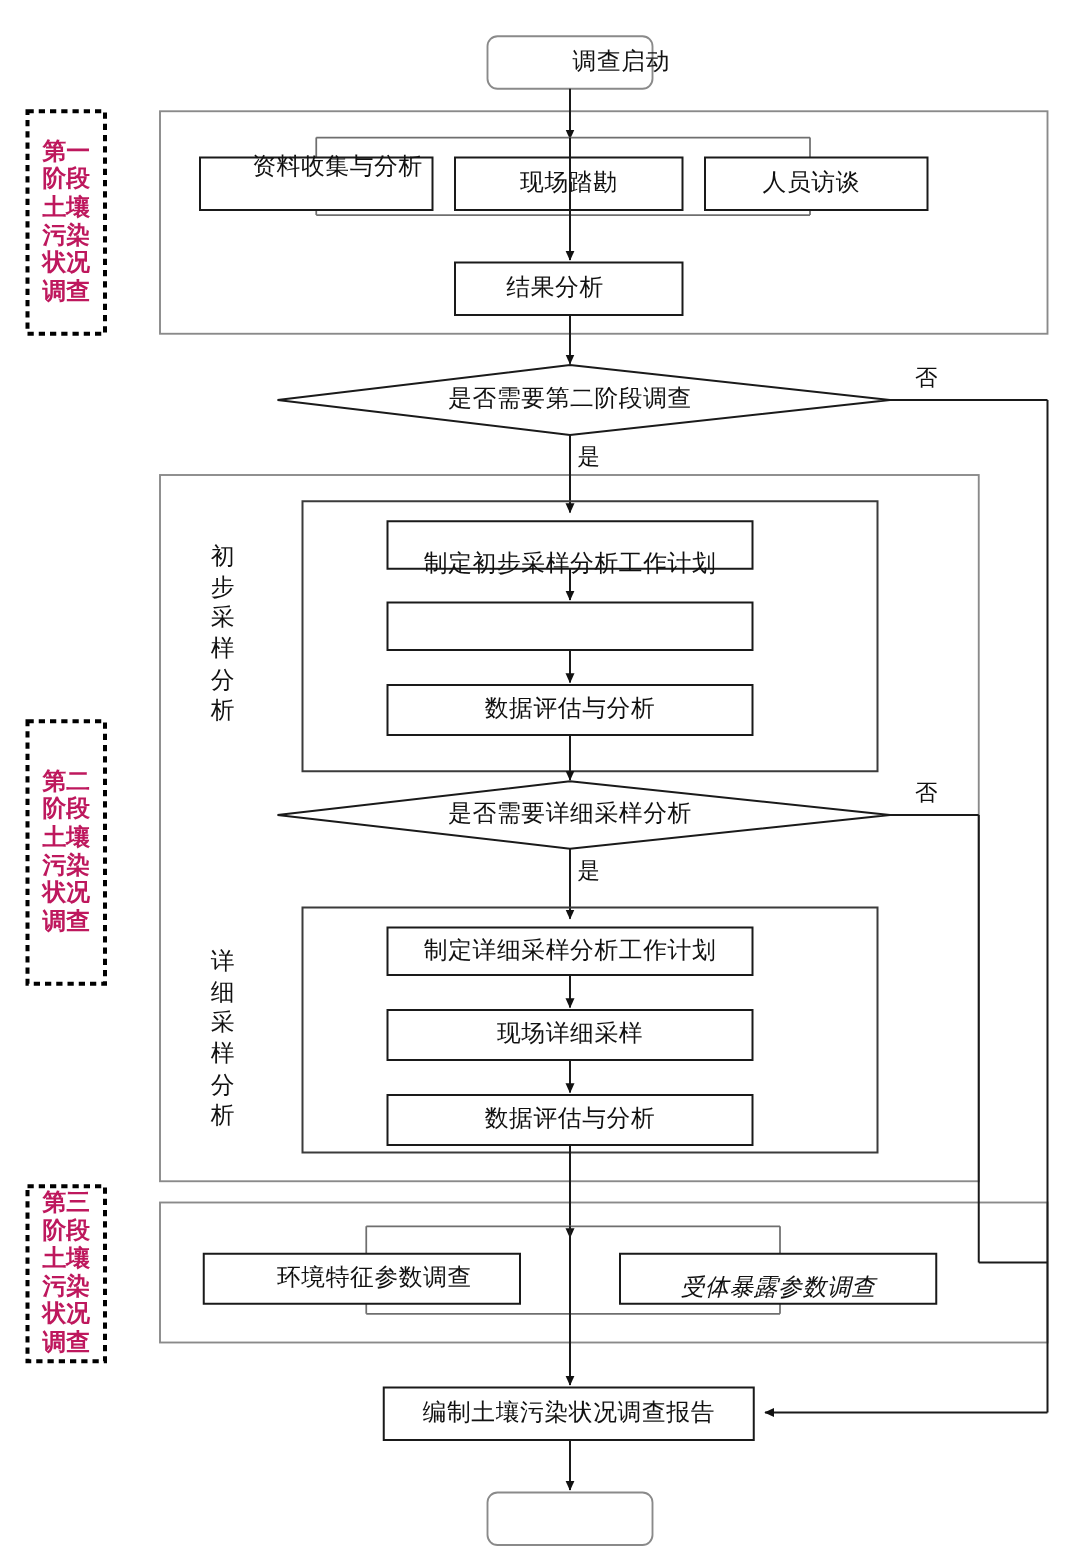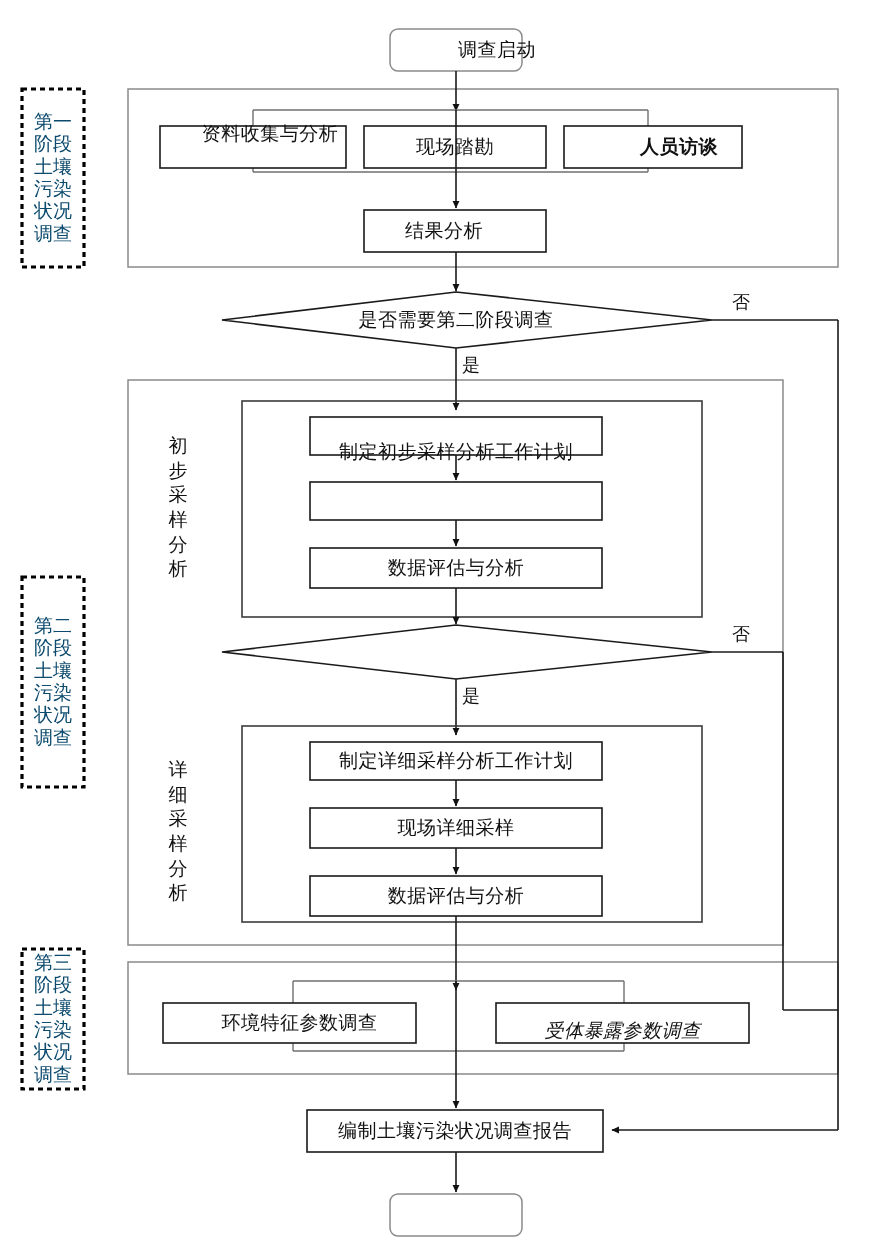--- a/index.html
+++ b/index.html
@@ -72,23 +72,23 @@
     line-height: 1.30;
     letter-spacing: 0;
   }
   
   .stage-tag {
     position: absolute;
     display: flex;
     flex-direction: column;
     align-items: center;
     justify-content: center;
-    color: #0c4a6e;
-    font-family: "Liberation Serif", "DejaVu Serif", serif;
-    font-weight: normal;
+    color: #be185d;
+    font-family: "Liberation Serif", "DejaVu Serif", serif;
+    font-weight: bold;
     font-size: 19px;
     line-height: 1.18;
     letter-spacing: 0px;
   }
   .stage-tag span { display: block; }
 </style>
 </head>
 <body>
 
 <div id="root">
@@ -215,29 +215,30 @@
     <span>土壤</span>
     <span>污染</span>
     <span>状况</span>
     <span>调查</span>
   </div>
 
   <div class="node-text" style="left:390px; top:29px; width:134px; height:42px;margin-left:40px;">调查启动</div>
 
   <div class="node-text" style="left:160px; top:113px; width:220px; height:42px;">资料收集与分析</div>
   <div class="node-text" style="left:364px; top:126px; width:182px; height:42px;">现场踏勘</div>
-  <div class="node-text" style="left:590px; top:126px; width:178px; height:42px;font-weight:bold;">人员访谈</div>
+  <div class="node-text" style="left:560px; top:126px; width:178px; height:42px;">人员访谈</div>
 
   <div class="node-text" style="left:364px; top:210px; width:160px; height:42px;">结果分析</div>
 
   <div class="node-text" style="left:296px; top:300px; width:320px; height:40px;">是否需要第二阶段调查</div>
 
   <div class="node-text" style="left:310px; top:433px; width:292px; height:38px;">制定初步采样分析工作计划</div>
   <div class="node-text" style="left:310px; top:548px; width:292px; height:40px;">数据评估与分析</div>
 
+  <div class="node-text" style="left:296px; top:632px; width:320px; height:40px;">是否需要详细采样分析</div>
 
   <div class="node-text" style="left:296px; top:742px; width:320px; height:38px;">制定详细采样分析工作计划</div>
   <div class="node-text" style="left:310px; top:808px; width:292px; height:40px;text-align:center;">现场详细采样</div>
   <div class="node-text" style="left:310px; top:876px; width:292px; height:40px;">数据评估与分析</div>
 
   <div class="node-text" style="left:173px; top:1003px; width:253px; height:40px;">环境特征参数调查</div>
   <div class="node-text" style="left:496px; top:1003px; width:253px; height:56px;font-style:italic;">受体暴露参数调查</div>
 
   <div class="node-text" style="left:307px; top:1110px; width:296px; height:42px;">编制土壤污染状况调查报告</div>
 

